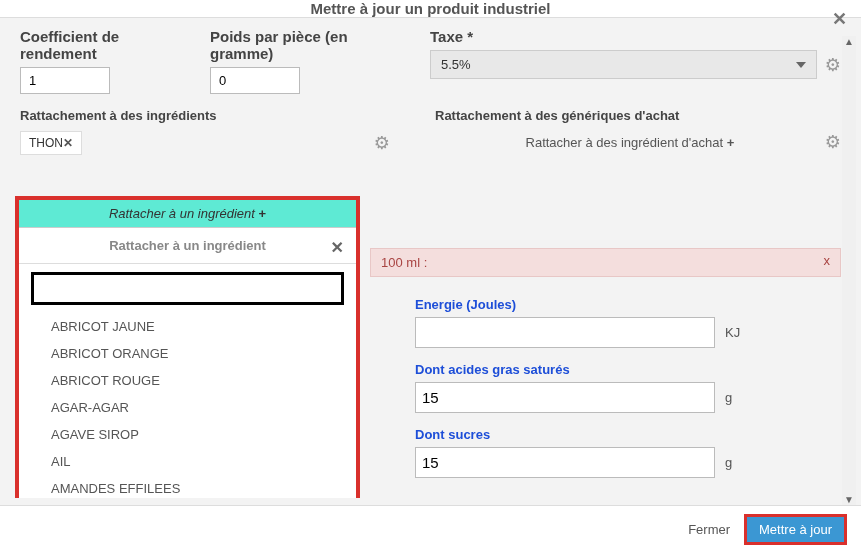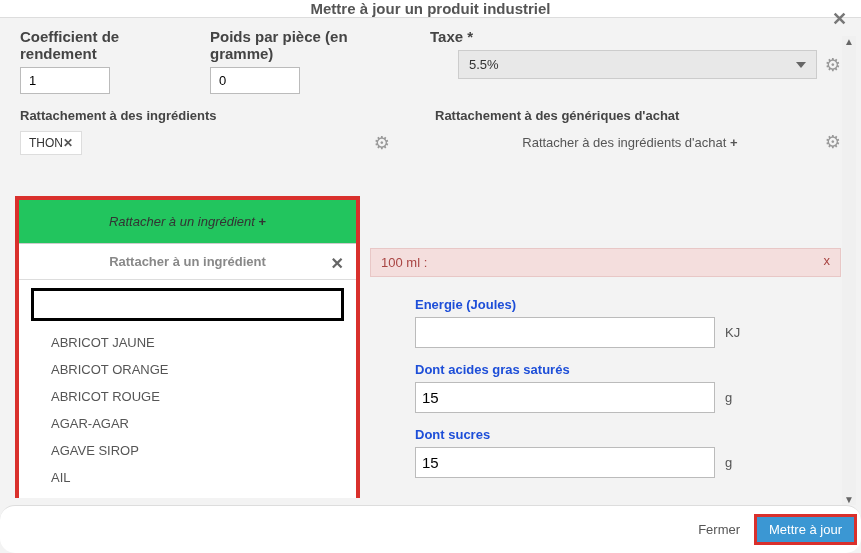--- a/index.html
+++ b/index.html
@@ -4,46 +4,46 @@
 <style>
 * { box-sizing: border-box; margin: 0; padding: 0; }
 body { font-family: Arial, sans-serif; font-size: 13px; color: #333; background: #f3f3f3; width: 861px; height: 553px; position: relative; overflow: hidden; }
 .header { background: #fff; border-bottom: 1px solid #ddd; padding: 0 0; text-align: center; position: relative; }
 .header-title { font-weight: bold; font-size: 15px; color: #555; }
 .close-x { position: absolute; right: 14px; top: 8px; font-size: 18px; color: #777; cursor: pointer; font-weight: bold; }
 .content { padding: 10px 20px 60px 20px; position: relative; height: 480px; overflow: hidden; }
 .row { display: flex; gap: 20px; margin-bottom: 14px; }
 .label { font-size: 15px; color: #444; margin-bottom: 5px; display: block; font-weight: bold; }
 input.txt { border: 1px solid #bbb; padding: 5px 8px; font-size: 13px; width: 90px; background: #fff; }
-.select-wrap { display: flex; align-items: center; gap: 8px; margin-left: 28px; }
+.select-wrap { display: flex; align-items: center; gap: 8px; }
 .select-box { background: #e8e8e8; border: 1px solid #ccc; padding: 6px 10px; flex: 1; display: flex; justify-content: space-between; align-items: center; cursor: pointer; }
 .caret { width: 0; height: 0; border-left: 5px solid transparent; border-right: 5px solid transparent; border-top: 6px solid #666; }
 .gear { font-size: 18px; color: #999; cursor: pointer; }
 .section-title { font-weight: bold; color: #444; margin-bottom: 8px; }
 .chip { display: inline-flex; align-items: center; background: #fff; border: 1px solid #ddd; padding: 4px 8px; font-size: 12px; }
 .chip-x { font-weight: bold; color: #555; cursor: pointer; }
 .attach-row { display: flex; align-items: center; justify-content: space-between; }
 .red-box { border: 4px solid #d9302c; position: absolute; left: 15px; top: 178px; width: 345px; height: 360px; background: #fff; z-index: 5; }
-.red-box-header { background: #22c55e; padding: 14px; text-align: center; font-style: italic; border-bottom: 1px solid #ccc; position: relative; }
+.red-box-header { background: #5eead4; padding: 6px; text-align: center; font-style: italic; border-bottom: 1px solid #ccc; position: relative; }
 .plus { font-style: normal; font-weight: bold; }
 .search-header { padding: 10px; text-align: center; color: #888; font-weight: bold; position: relative; border-bottom: 1px solid #ddd; }
 .search-close { position: absolute; right: 12px; top: 10px; font-size: 16px; color: #666; cursor: pointer; font-weight: bold; }
 .search-input { margin: 8px 12px; width: calc(100% - 24px); border: 3px solid #000; padding: 6px; font-size: 13px; }
 .list { overflow-y: scroll; height: 235px; }
 .list-item { padding: 6px 32px; color: #555; cursor: pointer; font-size: 13px; }
 .right-side { position: absolute; left: 370px; top: 230px; right: 20px; }
 .banner { background: #f4dedd; border: 1px solid #e8c7c6; padding: 6px 10px; color: #a94442; position: relative; margin-bottom: 20px; }
 .banner-x { position: absolute; right: 10px; top: 4px; color: #a94442; cursor: pointer; }
 .nutri { margin-left: 45px; }
 .nutri-row { margin-bottom: 14px; }
 .nutri-label { font-weight: bold; color: #1d4ed8; margin-bottom: 5px; font-size: 13px; }
 .nutri-input { border: 1px solid #bbb; padding: 6px; width: 300px; background: #fff; font-size: 15px; }
 .unit { margin-left: 10px; color: #555; }
 .nutri-flex { display: flex; align-items: center; }
-.footer { position: absolute; bottom: 0; left: 0; right: 0; background: #fff; border-top: 1px solid #ddd; padding: 8px 4px; display: flex; justify-content: flex-end; align-items: center; gap: 14px; z-index: 10; border-radius: 15px; }
+.footer { position: absolute; bottom: 0; left: 0; right: 0; background: #fff; border-top: 1px solid #ddd; padding: 8px 14px; display: flex; justify-content: flex-end; align-items: center; gap: 14px; z-index: 10; }
 .btn-close { color: #555; cursor: pointer; font-size: 13px; }
 .btn-update { background: #3b97d3; color: #fff; border: 3px solid #d9302c; padding: 5px 12px; cursor: pointer; font-size: 13px; }
 .scroll-ind { position: absolute; right: 5px; top: 36px; bottom: 48px; width: 14px; background: #f0f0f0; }
 .scroll-arrow { font-size: 10px; color: #666; text-align: center; }
 .left-half { width: 370px; }
 .right-half { flex: 1; padding-left: 25px; }
 .generic-link { text-align: center; color: #555; cursor: pointer; }
 </style>
 </head>
 <body>
@@ -89,21 +89,21 @@
           <span>THON</span>
           <span class="chip-x">✕</span>
         </span>
         <span class="gear">⚙</span>
       </div>
     </div>
     <div class="right-half">
       <div class="section-title">Rattachement à des génériques d'achat</div>
       <div class="attach-row">
         <div style="flex:1;" class="generic-link">
-          <span>Rattacher à des ingrédients d'achat</span>
+          <span>Rattacher à des ingrédient d'achat</span>
           <span class="plus"> +</span>
         </div>
         <span class="gear">⚙</span>
       </div>
     </div>
   </div>
 
   <div class="red-box">
     <div class="red-box-header">
       <span>Rattacher à un ingrédient</span>

